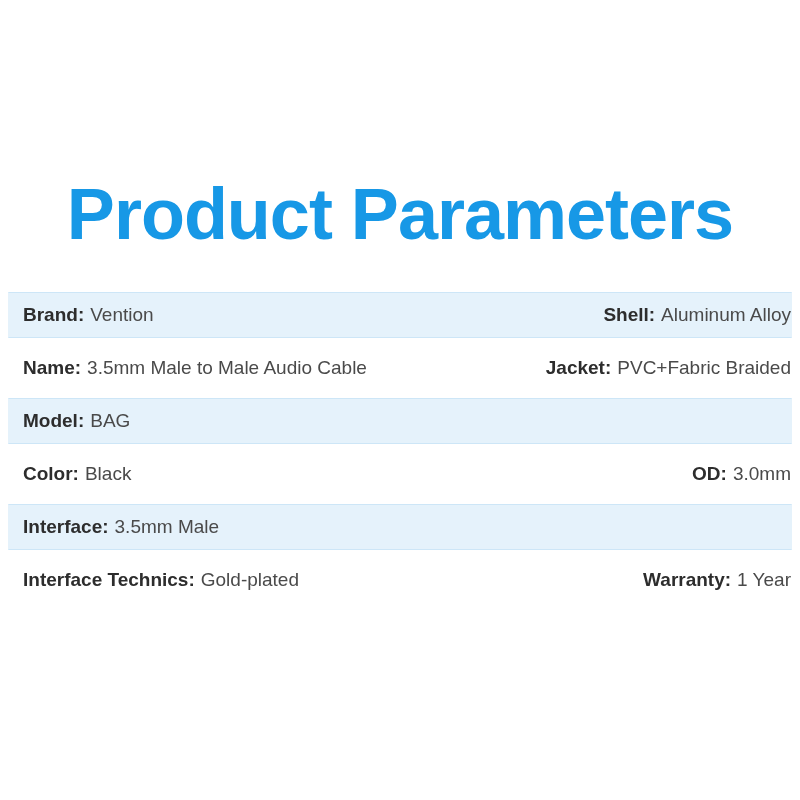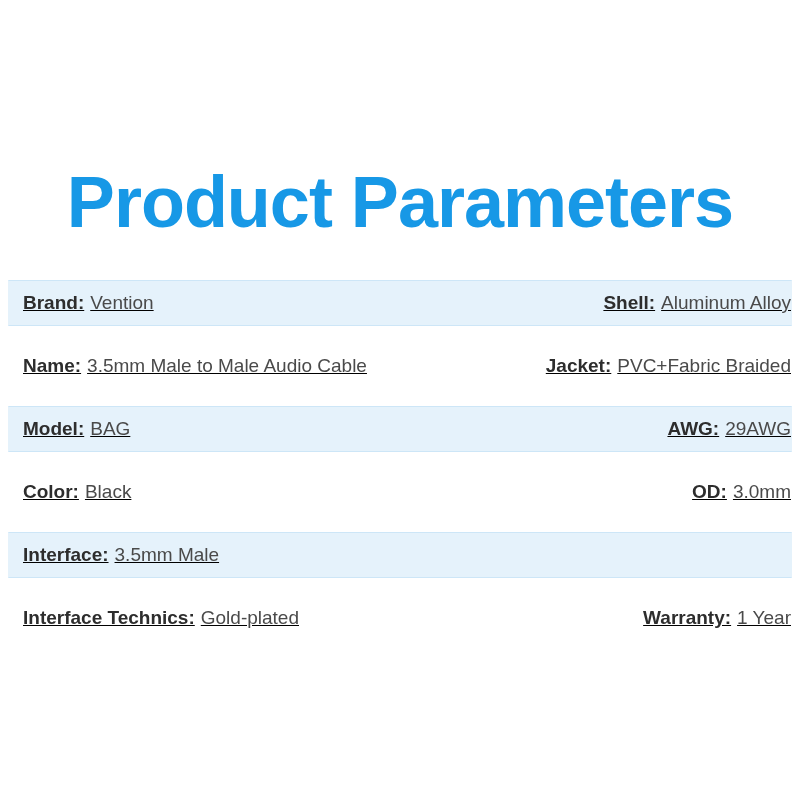--- a/index.html
+++ b/index.html
@@ -12,42 +12,41 @@
     background: #ffffff;
     font-family: "Liberation Sans", sans-serif;
     overflow: hidden;
   }
   .page {
     width: 800px;
     height: 800px;
     position: relative;
   }
   .title {
-    margin: 0;
+    margin: 12px;
     padding-top: 166px;
     text-align: center;
     font-size: 72px;
     line-height: 1;
     font-weight: 700;
     letter-spacing: -1px;
     color: #1798E6;
     white-space: nowrap;
   }
   .spec-table {
     margin: 42px 8px 0 8px;
   }
   .spec-row {
     display: grid;
     grid-template-columns: 1fr 1fr;
     align-items: center;
     height: 44px;
-    margin-bottom: 17px;
+    margin-bottom: 7px;
     background: #ffffff;
     border: 1px solid transparent;
-    text-decoration: underline;
   }
   .spec-row.blue {
     background: #E5F2FB;
     border-top: 1px solid #CDE6F7;
     border-bottom: 1px solid #CDE6F7;
   }
   .cell {
     font-size: 19px;
     color: #4A4A4A;
     white-space: nowrap;
@@ -88,23 +87,20 @@
       </div>
       <div class="cell right">
         <span class="spec-label">Jacket:</span><span class="spec-value">PVC+Fabric Braided</span>
       </div>
     </div>
 
     <div class="spec-row blue">
       <div class="cell left">
         <span class="spec-label">Model:</span><span class="spec-value">BAG</span>
       </div>
-      <div class="cell right">
-        <span class="spec-label">AWG:</span><span class="spec-value">29AWG</span>
-      </div>
     </div>
 
     <div class="spec-row">
       <div class="cell left">
         <span class="spec-label">Color:</span><span class="spec-value">Black</span>
       </div>
       <div class="cell right">
         <span class="spec-label">OD:</span><span class="spec-value">3.0mm</span>
       </div>
     </div>

